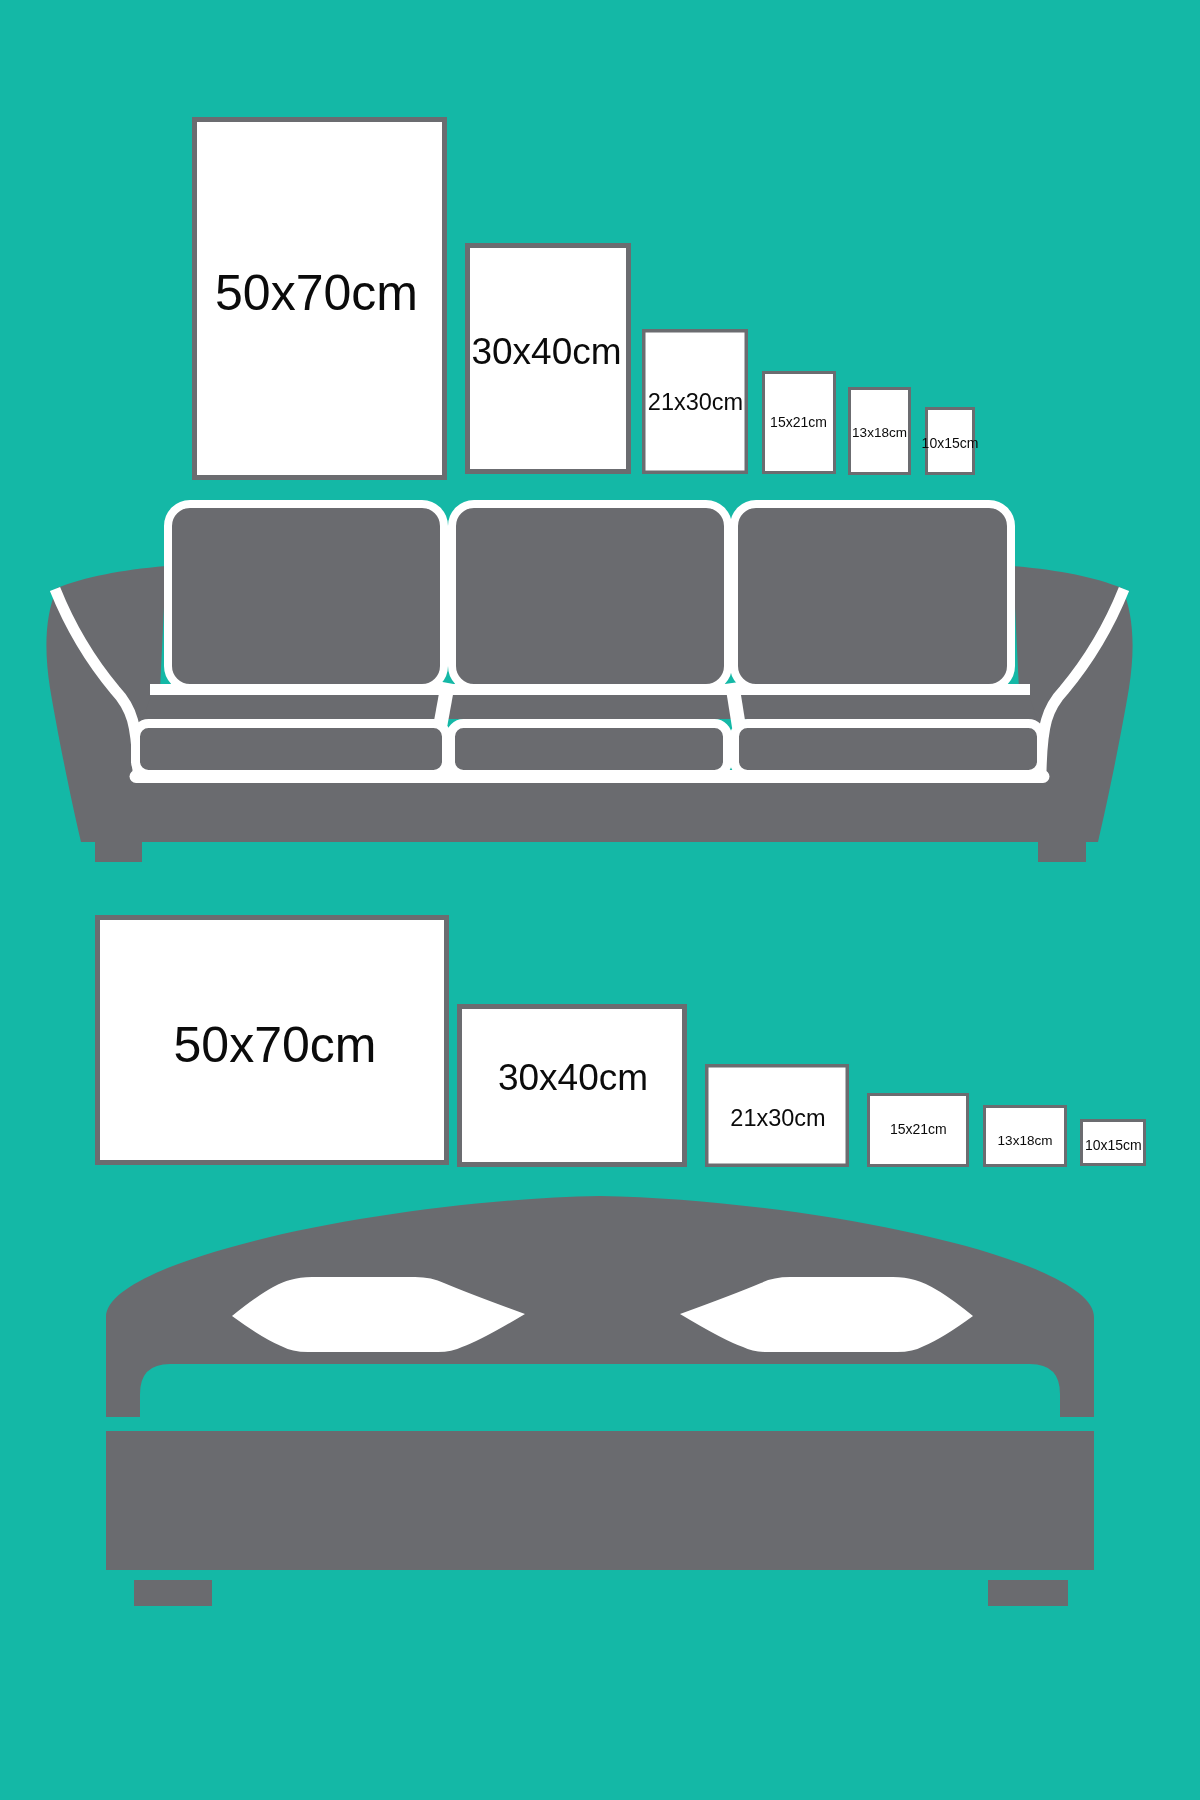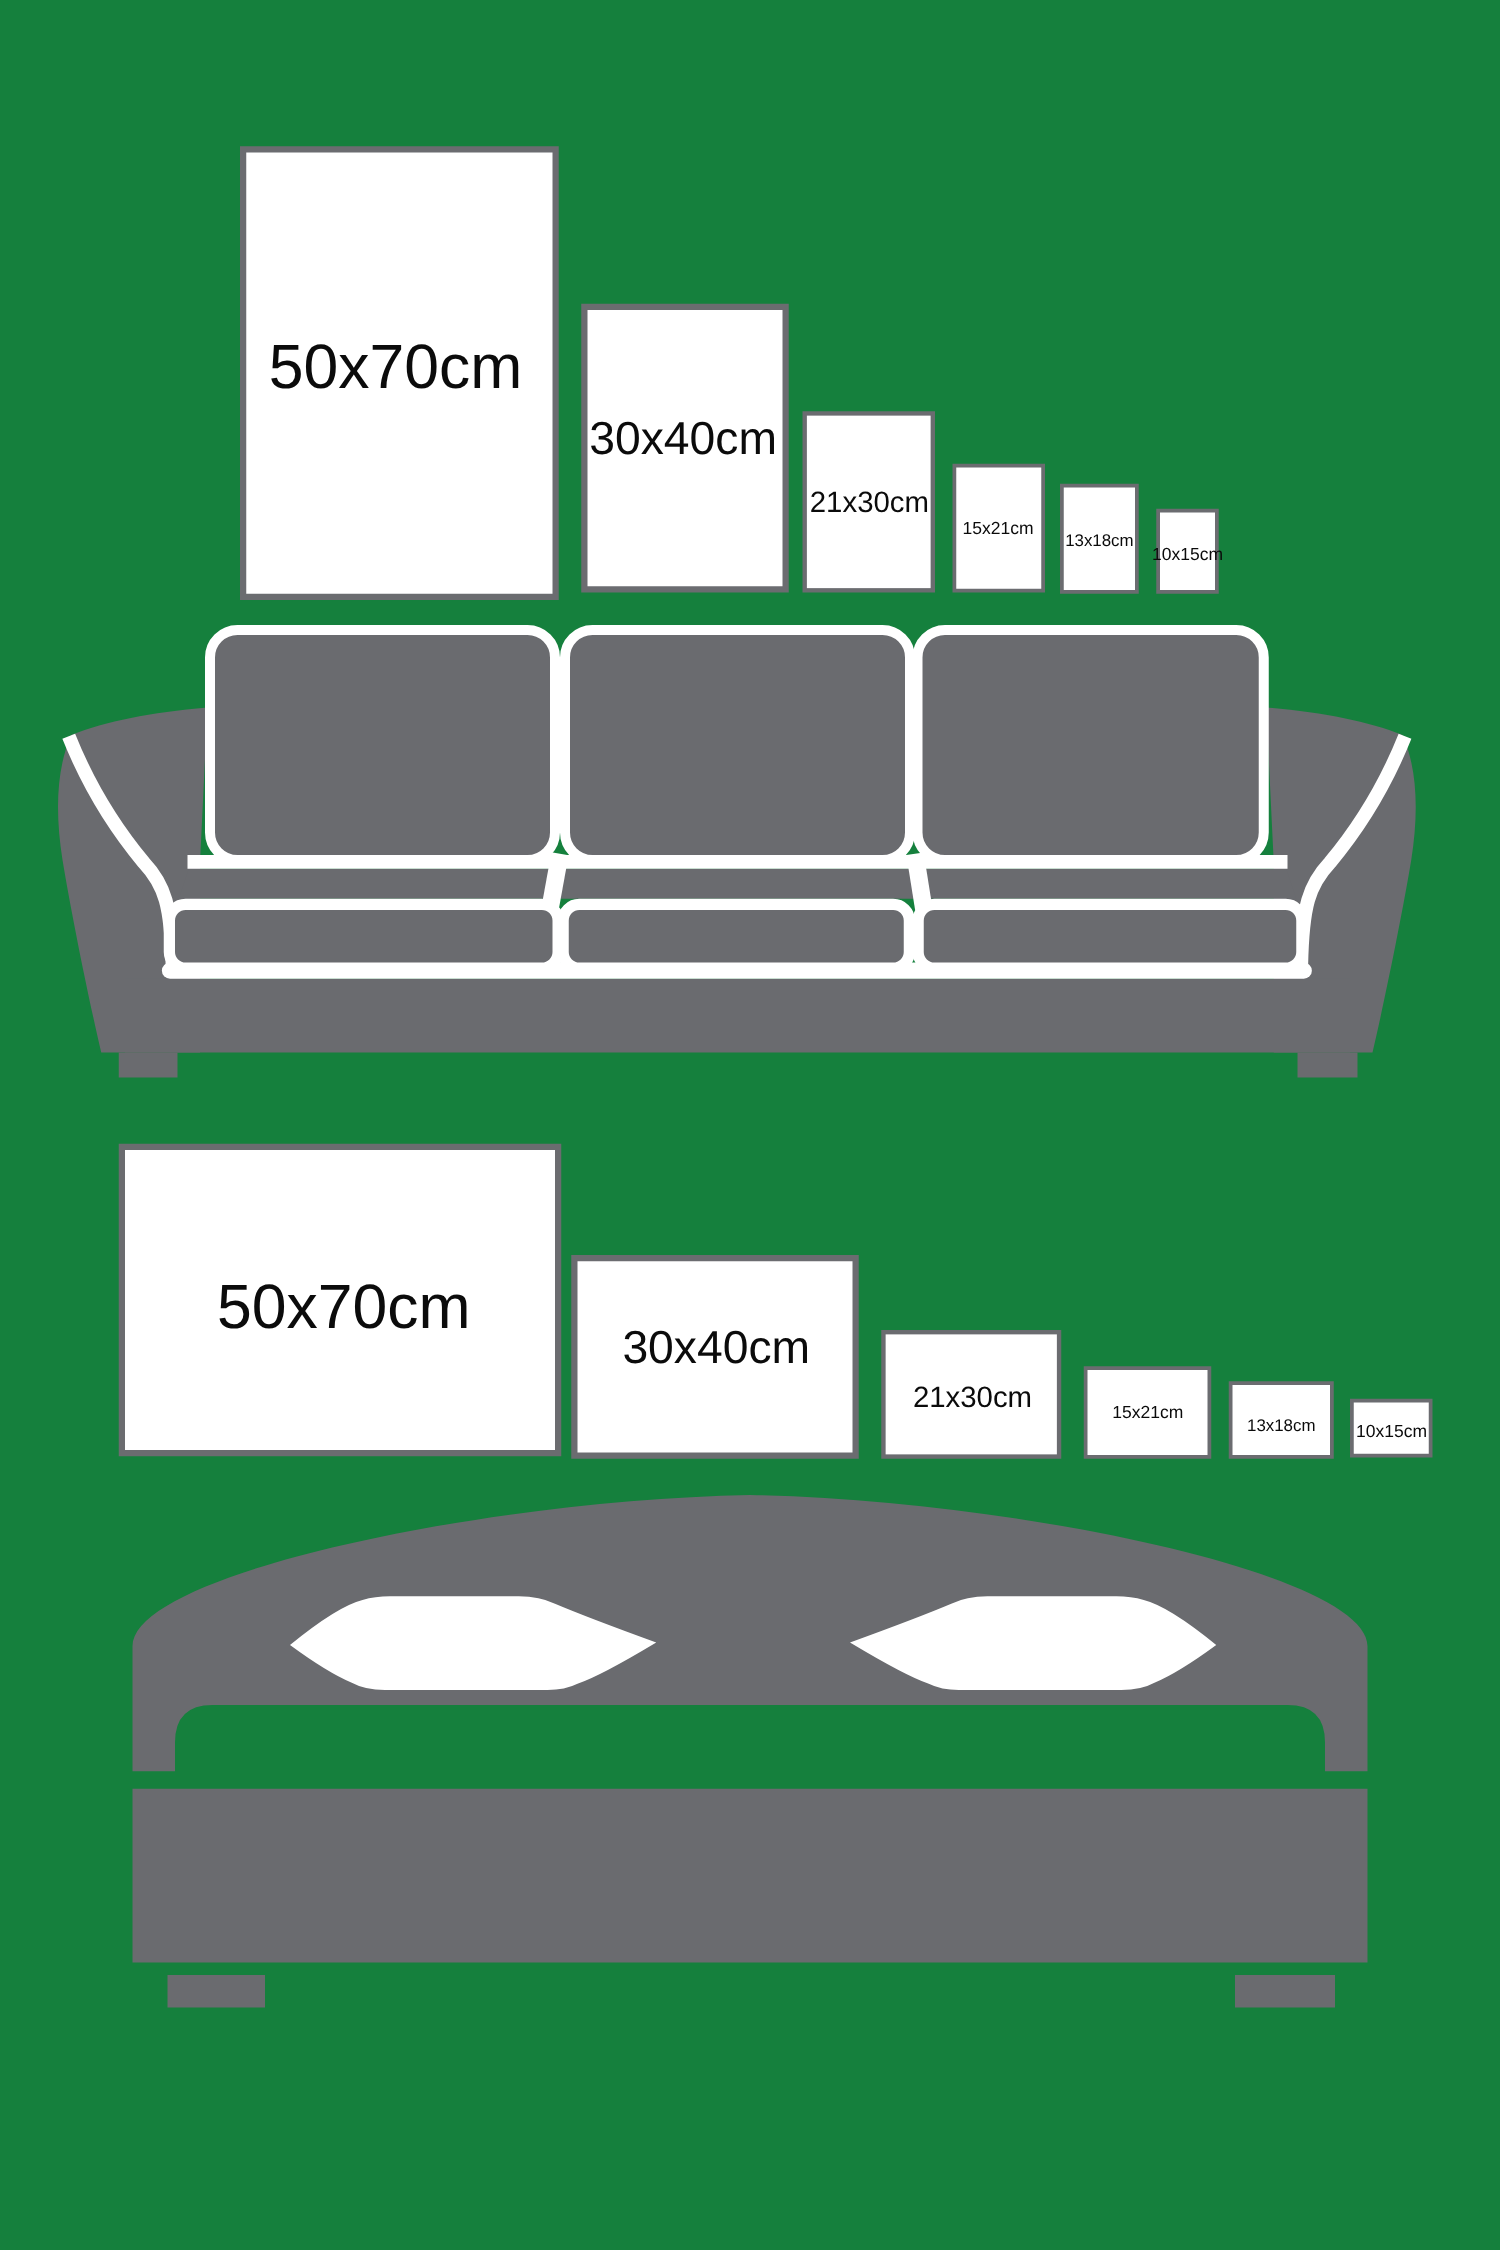--- a/index.html
+++ b/index.html
@@ -1,16 +1,16 @@
 <!DOCTYPE html>
 <html><head>
 <meta charset="utf-8">
 <style>
   html,body{margin:0;padding:0;background:#ffffff;}
-  #page{position:relative;width:1200px;height:1800px;background:#15803d;overflow:hidden;}
+  #page{position:relative;width:1200px;height:1800px;background:#14b8a6;overflow:hidden;}
   svg{position:absolute;left:0;top:0;}
   text{font-family:"Liberation Sans", sans-serif;fill:#0b0b0b;}
 </style>
 </head>
 <body>
 <div id="page">
 <svg width="1200" height="1800" viewBox="0 0 1200 1800">
 
   <g>
     <rect x="194.5" y="119.5" width="250" height="358" fill="#ffffff" stroke="#6b6c70" stroke-width="5"></rect>

